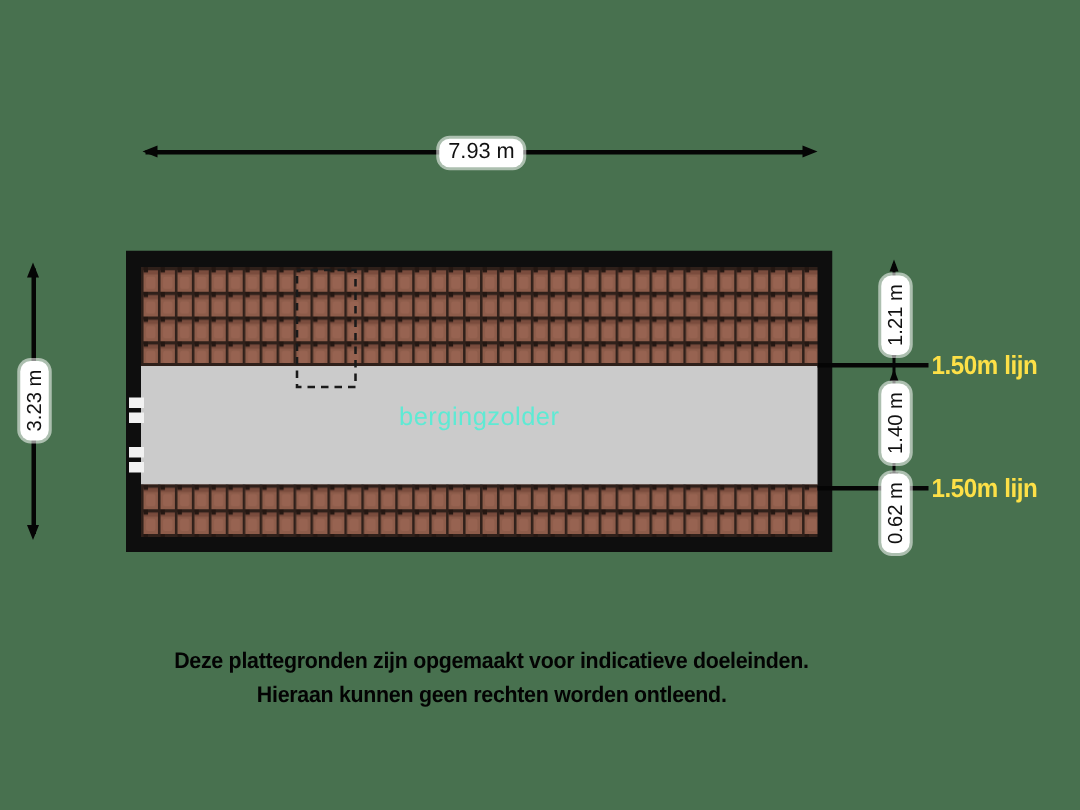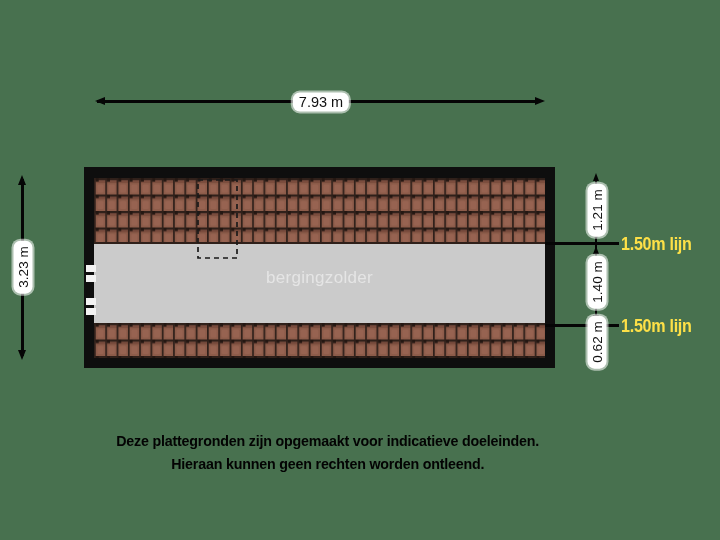--- a/index.html
+++ b/index.html
@@ -26,21 +26,21 @@
     position:absolute;background:#ffffff;color:#111;
     border-radius:7px;padding:2px 6px;white-space:nowrap;
     font-size:13.5px;line-height:15px;text-align:center;
     box-shadow:0 0 0 2px rgba(255,255,255,.55);
   }
   .chip.rot{transform:translate(-50%,-50%) rotate(-90deg);}
   .chip.horiz{transform:translate(-50%,-50%);font-size:14.5px;}
 
   .room-label{
     position:absolute;left:94px;top:252px;width:451px;
-    text-align:center;font-size:17px;color:#e5e5e5;letter-spacing:.3px;
+    text-align:center;font-size:17px;color:#5eead4;letter-spacing:.3px;
   }
 
   .line150{
     position:absolute;left:621px;transform:translateY(-50%);
     color:#fde047;font-weight:bold;font-size:17.5px;white-space:nowrap;
   }
   .line150 .cond{display:inline-block;transform:scaleX(.92);transform-origin:left center;letter-spacing:-0.3px;}
 
   .disclaimer{
     position:absolute;left:0;top:414px;width:656px;

